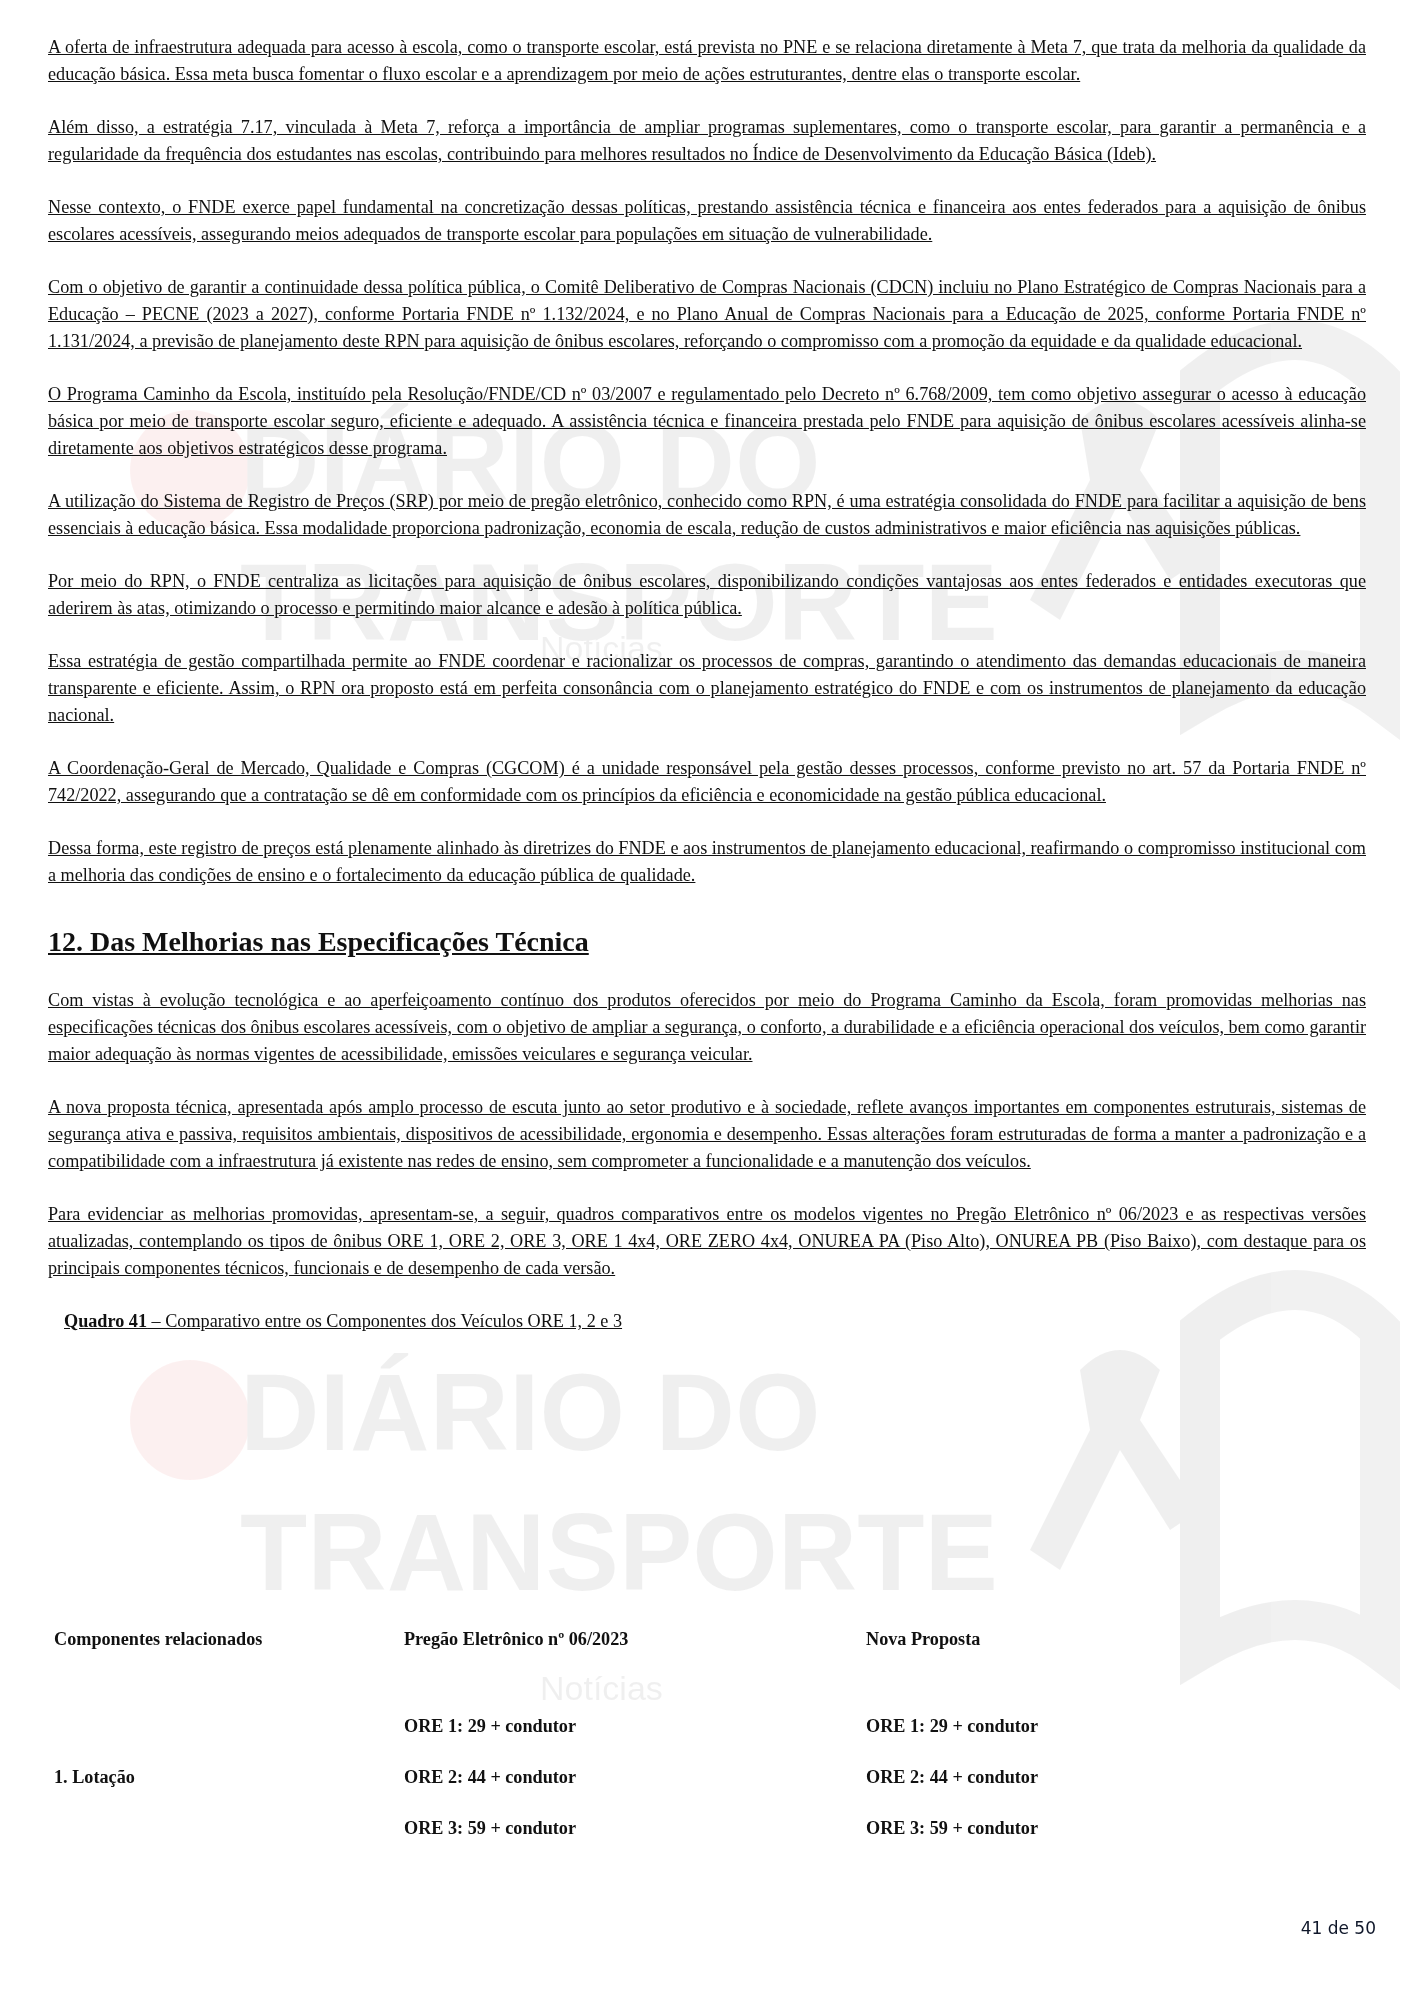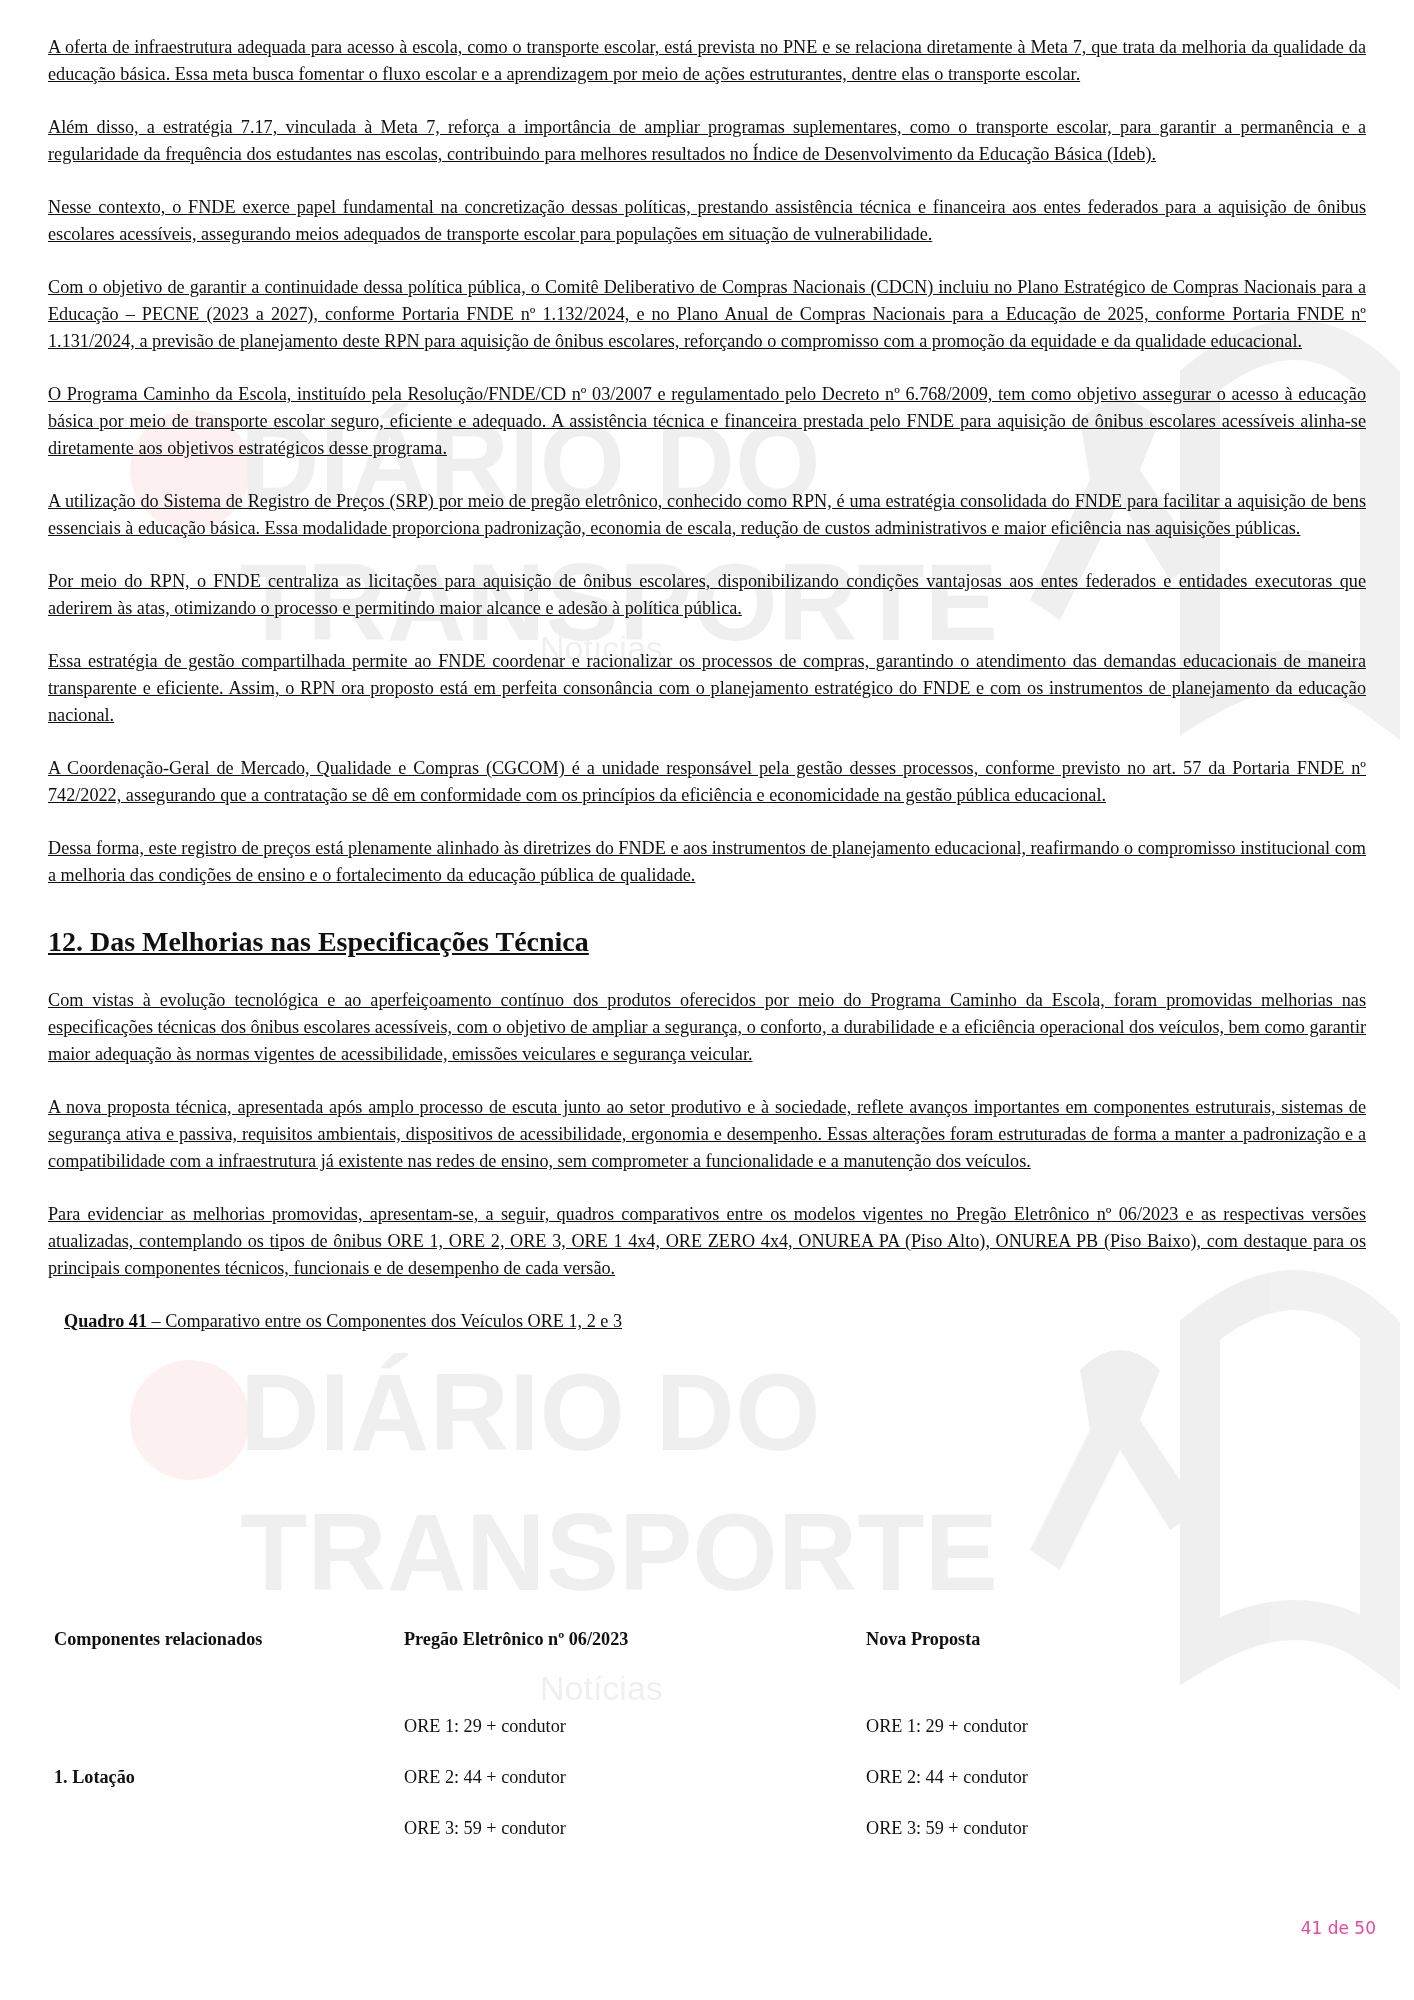--- a/index.html
+++ b/index.html
@@ -59,37 +59,38 @@
     table.quadro th {
       text-align: left;
       font-weight: bold;
       padding: 0 6px;
       height: 36px;
       vertical-align: middle;
     }
     table.quadro td {
       padding: 0 6px;
       vertical-align: middle;
+      font-weight: bold;
     }
     .col1 { width: 338px; }
     .col2 { width: 450px; }
     .col3 { width: 450px; }
     .cell-lines div {
       height: 51px;
       line-height: 51px;
     }
     .row-label { font-weight: bold; margin-left: 27px; }
     .spacer td { height: 44px; }
     .footer {
       position: absolute;
       right: 38px;
       top: 1918px;
       font-family: "DejaVu Sans", sans-serif;
       font-size: 17px;
-      color: #ec4899;
+      color: #0f172a;
       z-index: 1;
     }
   </style>
 </head>
 <body>
 
 <svg class="watermark" viewBox="0 0 1414 2000" xmlns="http://www.w3.org/2000/svg">
   <g opacity="0.07">
     <circle cx="190" cy="470" r="60" fill="#e23b3b"></circle>
     <text x="240" y="500" font-family="Liberation Sans, sans-serif" font-weight="bold" font-size="110" fill="#333">DIÁRIO DO</text>

